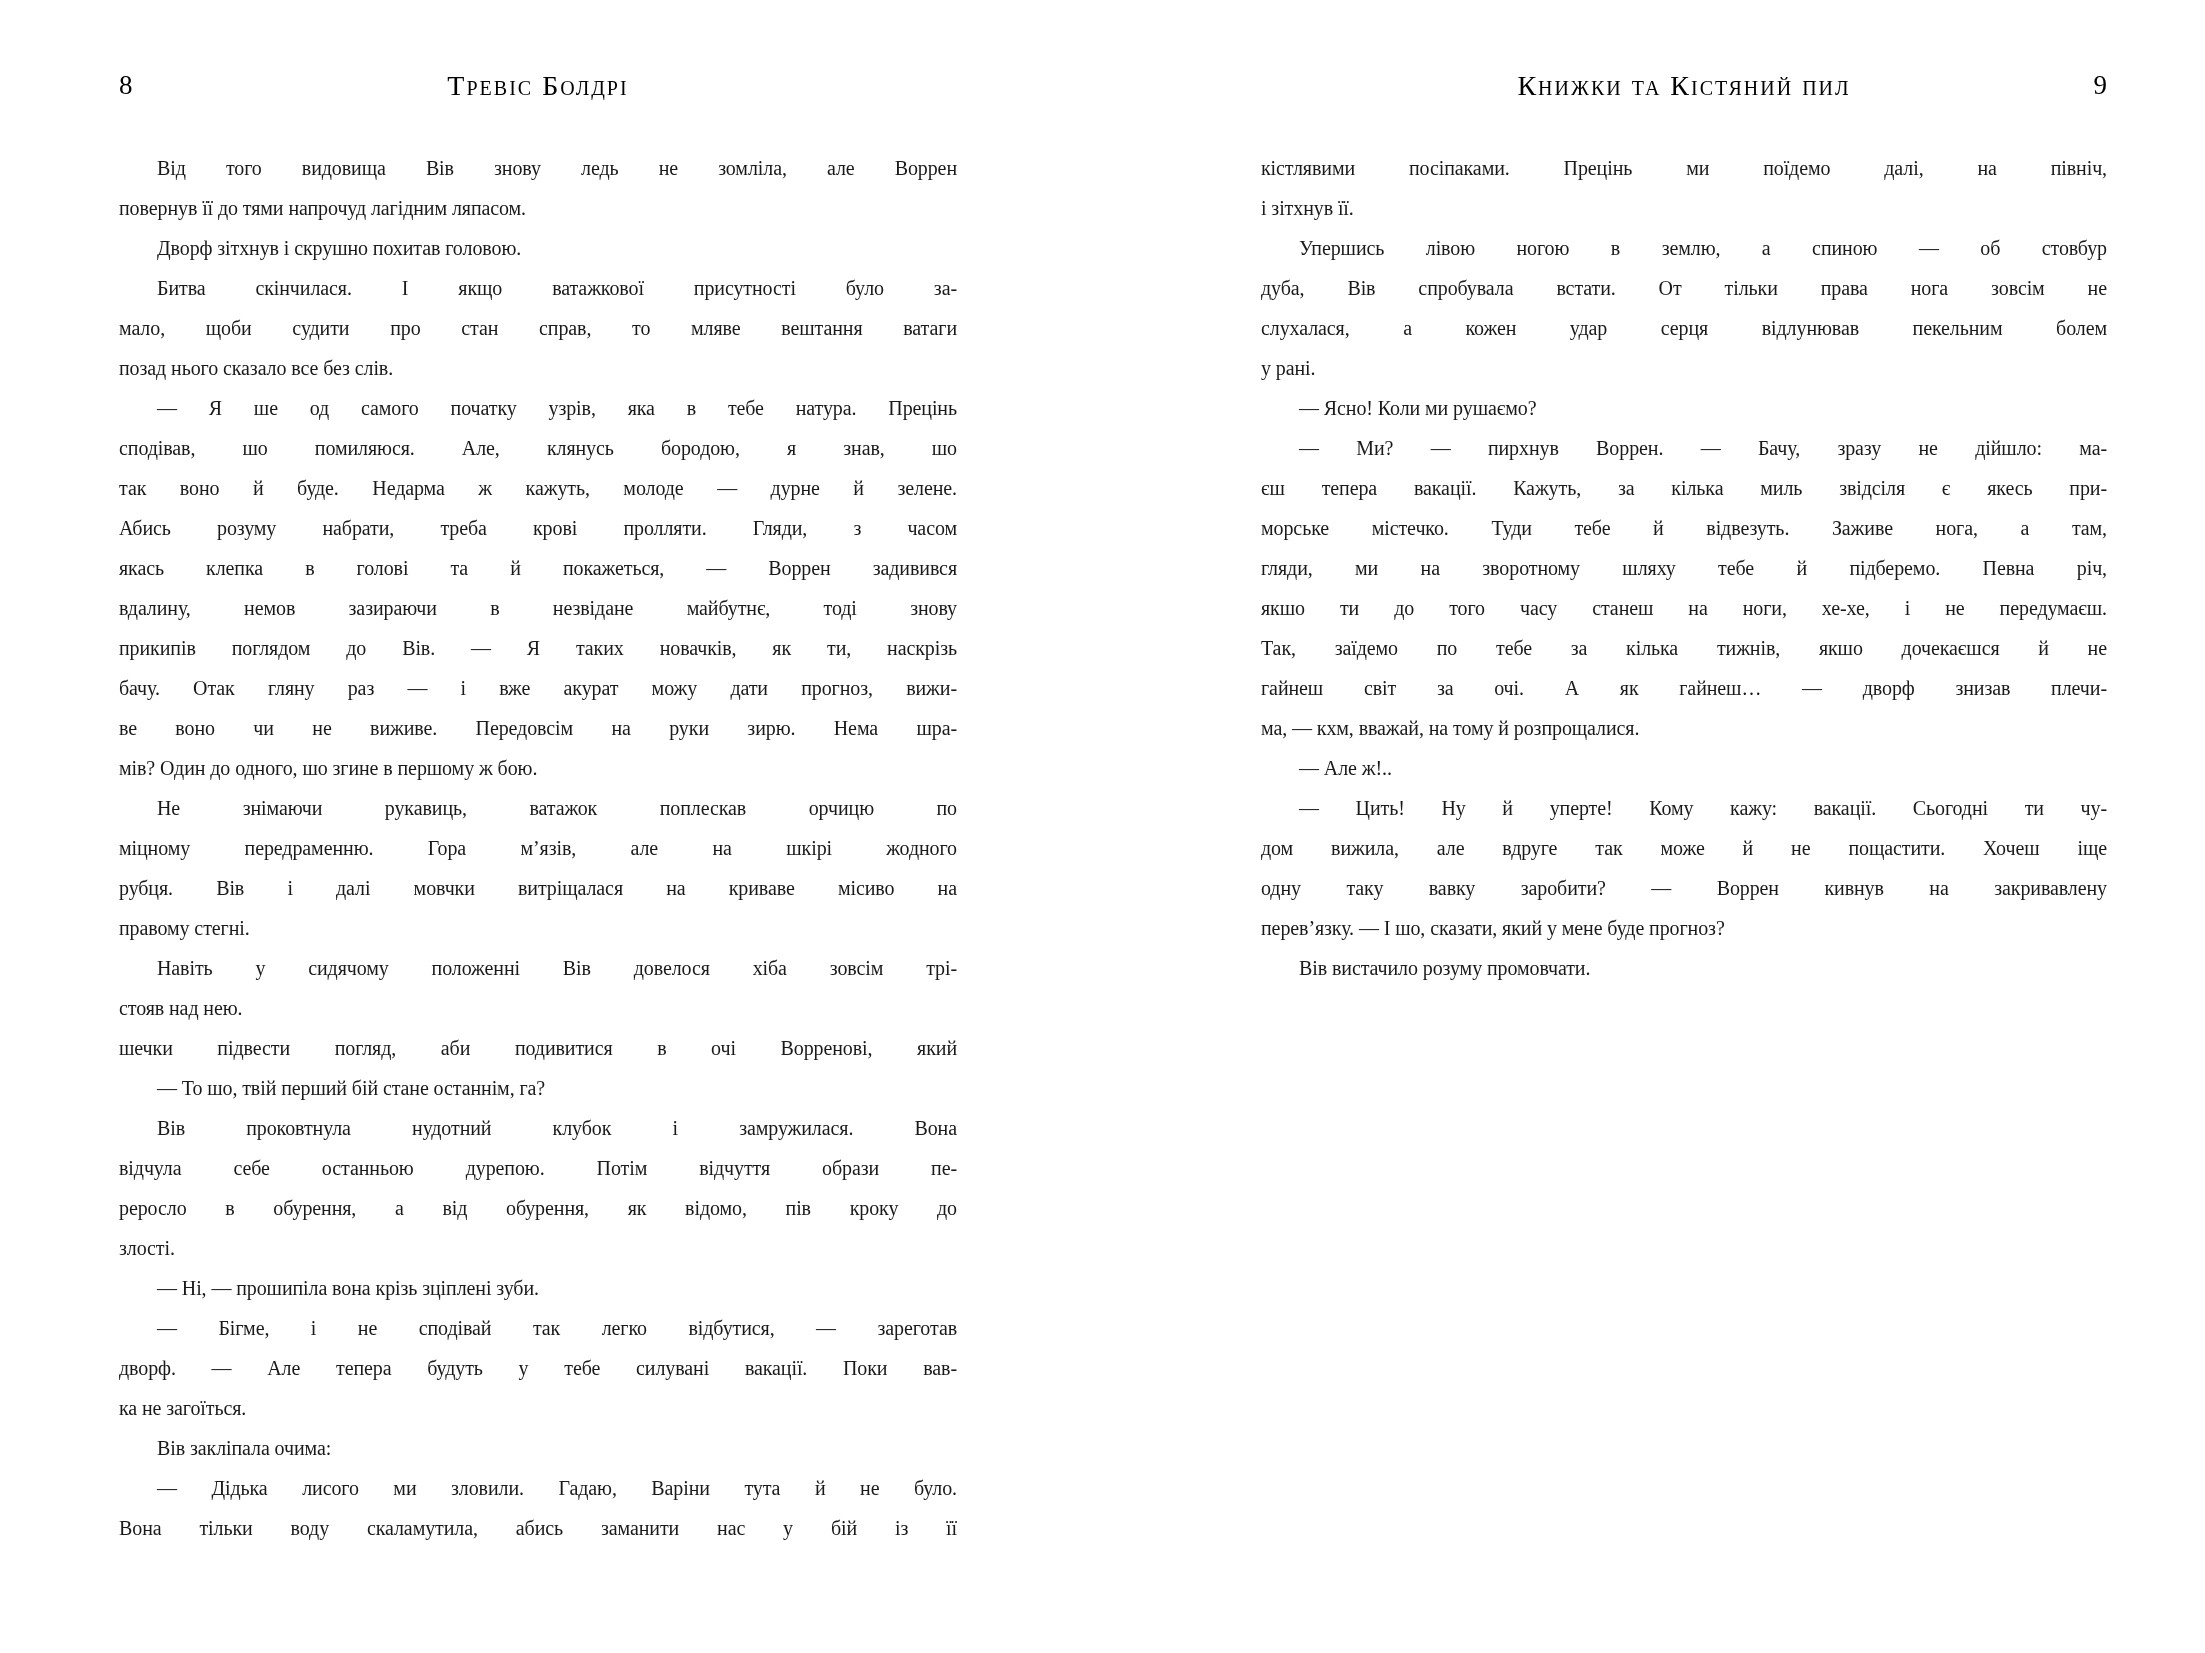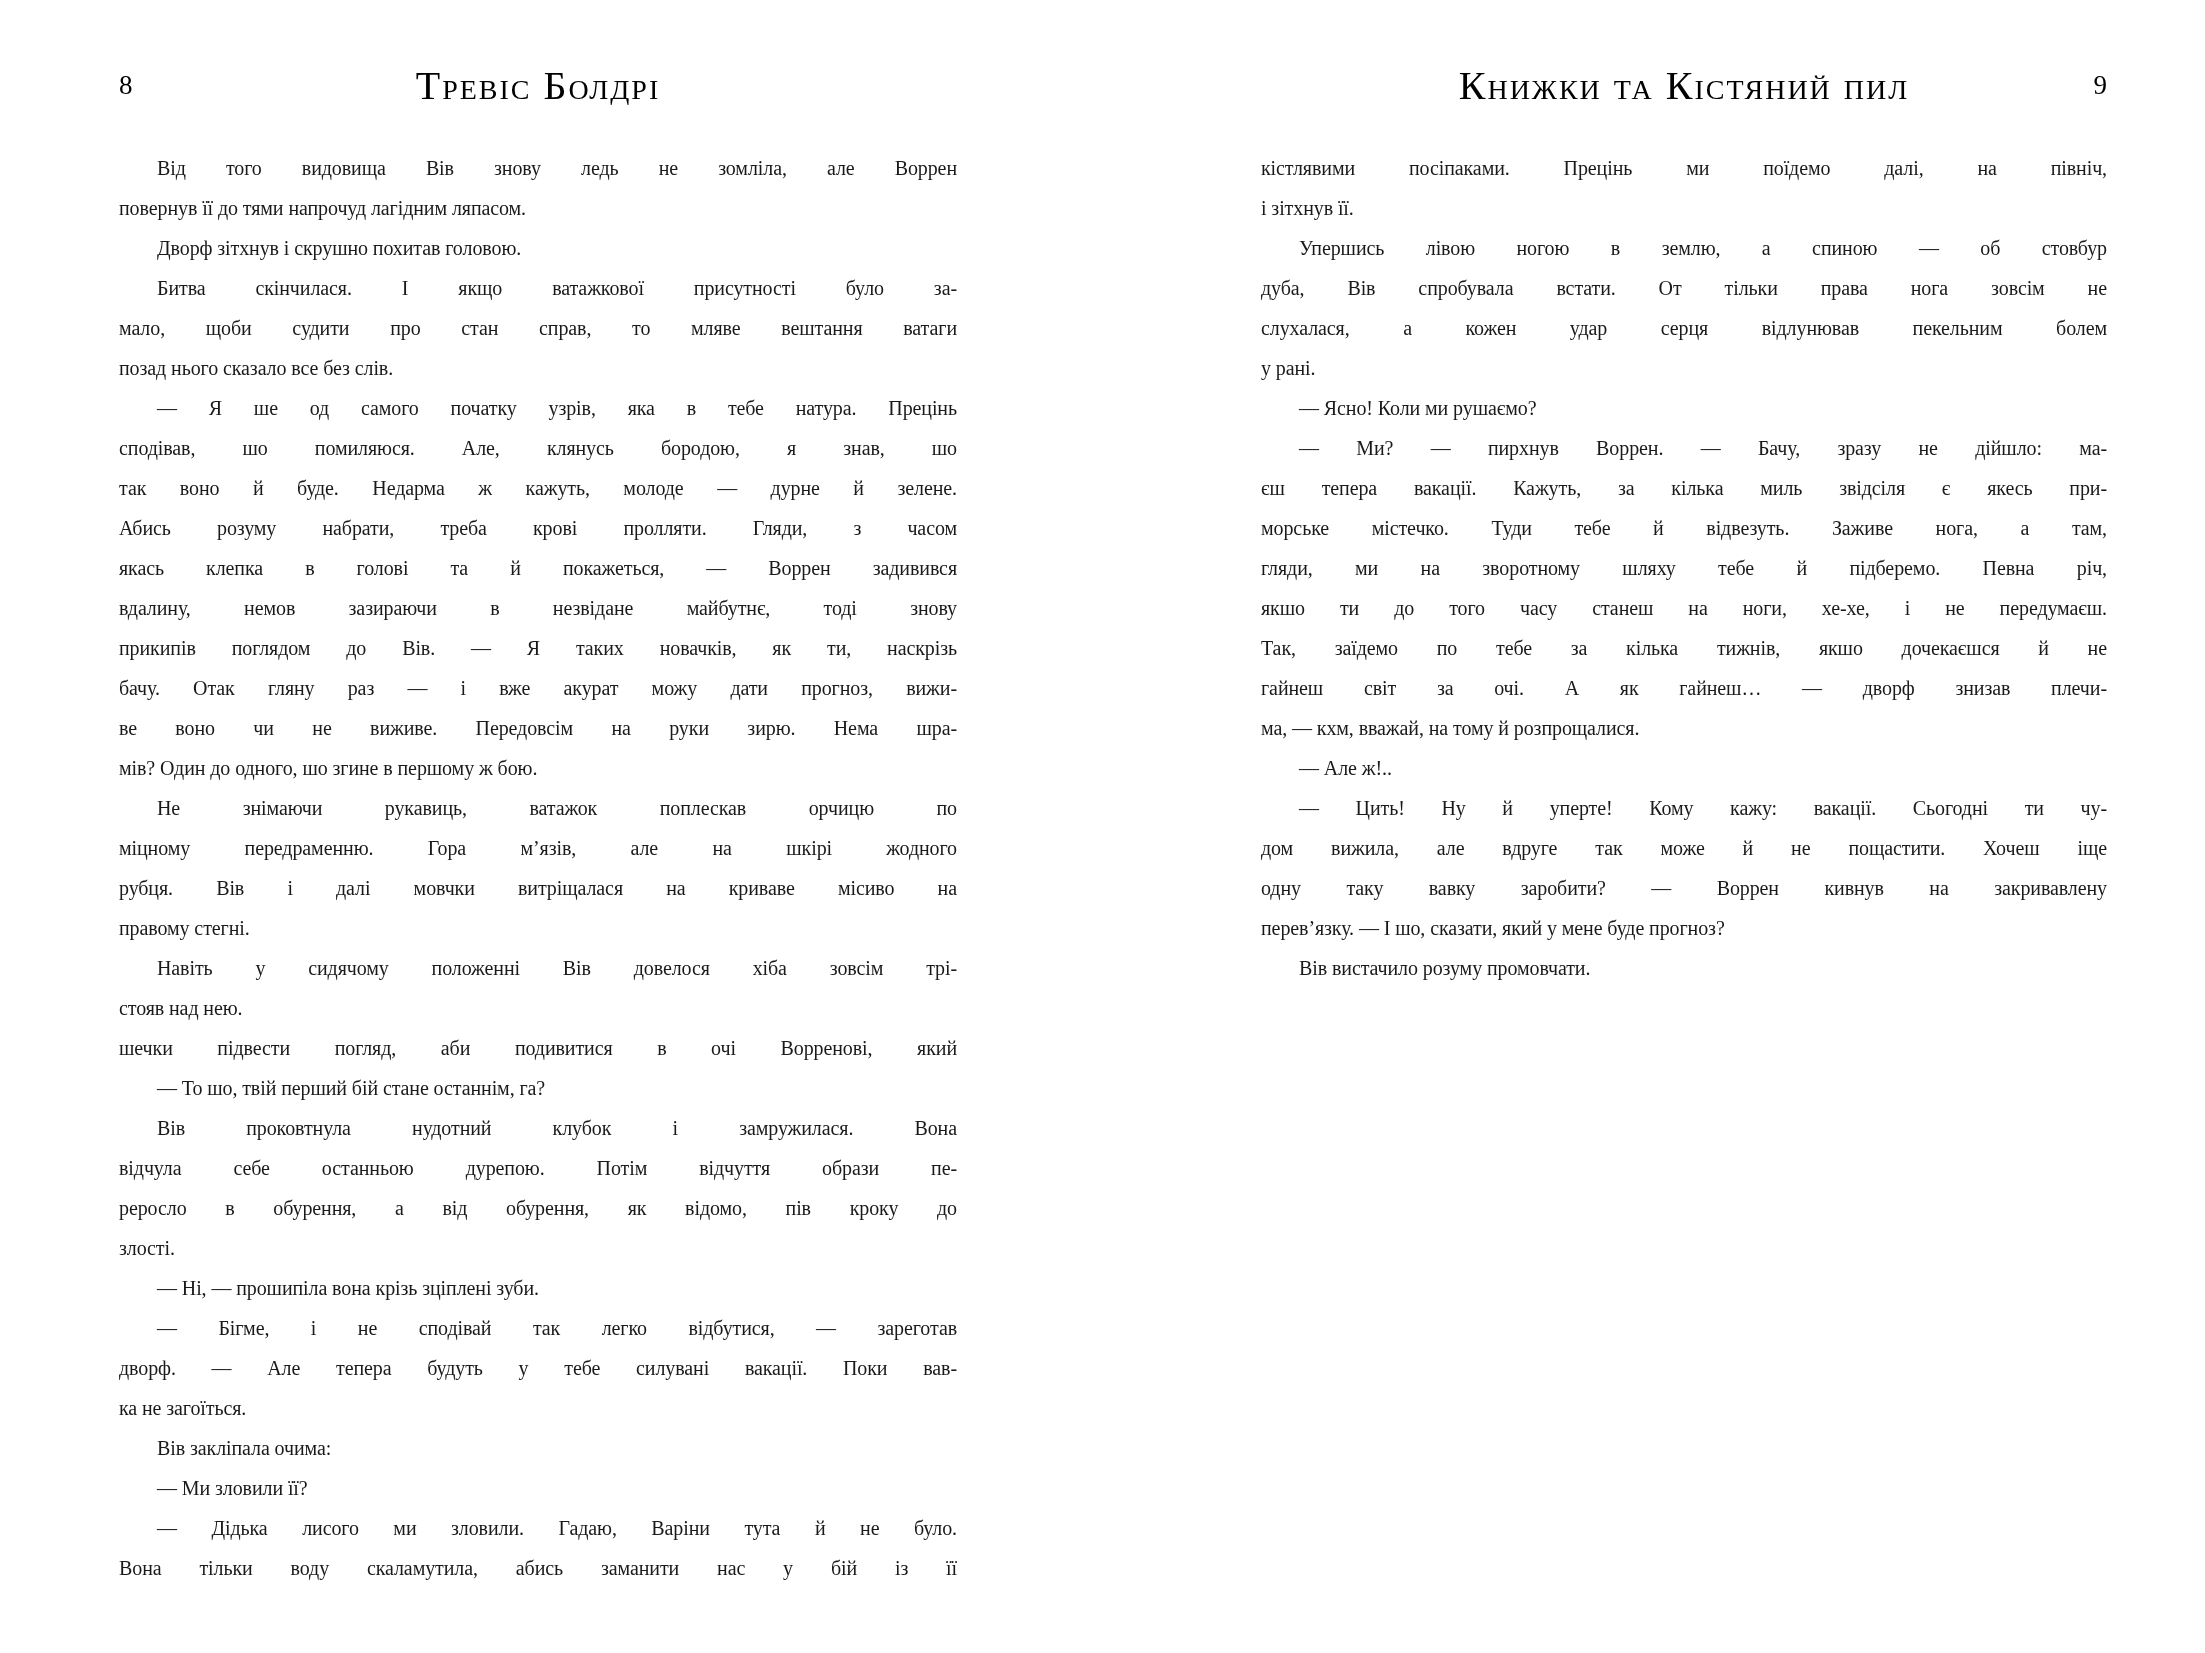--- a/index.html
+++ b/index.html
@@ -29,21 +29,21 @@
     top: 64px;
     height: 43px;
     line-height: 43px;
     text-align: center;
   }
   .page.left  .head-row { left: 119px; right: 145px; }
   .page.right .head-row { left: 159px; right: 98px; }
 
   .running-head {
     font-variant: small-caps;
-    font-size: 40px;
+    font-size: 28px;
     letter-spacing: 2px;
     color: #000000;
     white-space: nowrap;
   }
   .folio {
     position: absolute;
     top: 0;
     font-size: 27px;
     line-height: 43px;
     letter-spacing: 0;
@@ -135,23 +135,20 @@
         </div>
         <div class="para">
           <div class="line indent">— Бігме, і не сподівай так легко відбутися, — зареготав</div>
           <div class="line">дворф. — Але тепера будуть у тебе силувані вакації. Поки вав-</div>
           <div class="line endline">ка не загоїться.</div>
         </div>
         <div class="para">
           <div class="line indent endline">Вів закліпала очима:</div>
         </div>
         <div class="para">
-          <div class="line indent endline">— Ми зловили її?</div>
-        </div>
-        <div class="para">
           <div class="line indent">— Дідька лисого ми зловили. Гадаю, Варіни тута й не було.</div>
           <div class="line">Вона тільки воду скаламутила, абись заманити нас у бій із її</div>
         </div>
       </div>
   </section>
 
   <section class="page right">
     <div class="head-row">
       <span class="running-head">Книжки та Кістяний пил</span>
       <span class="folio">9</span>

